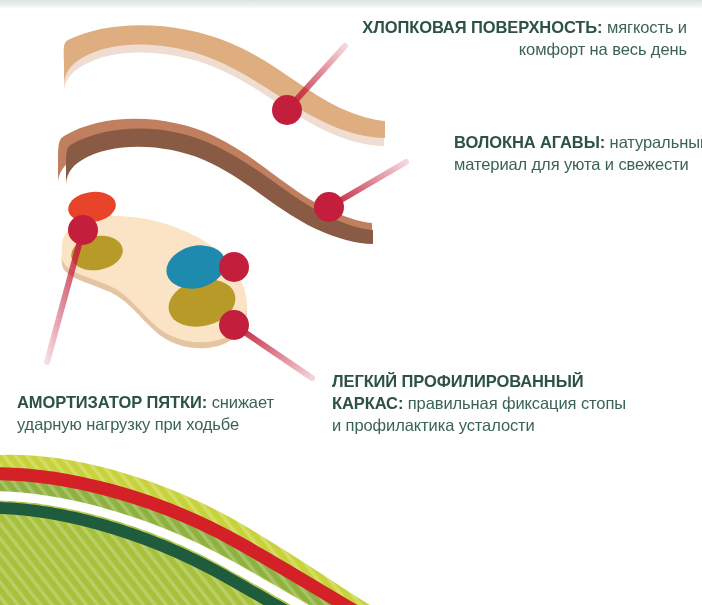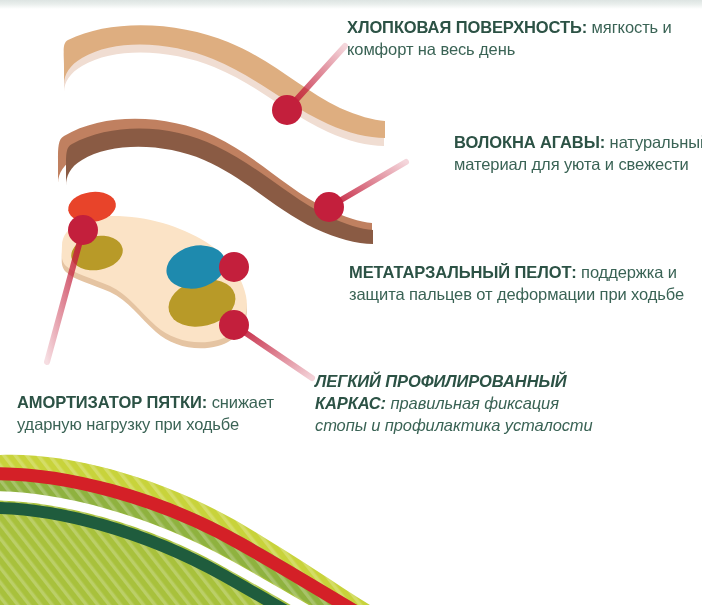--- a/index.html
+++ b/index.html
@@ -34,25 +34,25 @@
   }
   .callout .hd {
     font-weight: bold;
     color: #2c5245;
     text-transform: uppercase;
   }
   .callout .bd {
     font-weight: normal;
     color: #3a6355;
   }
-  #callout-cotton   { left: 347px; top: 17px;  width: 340px; }
+  #callout-cotton   { left: 347px; top: 17px;  width: 340px; text-align: right; }
   #callout-agave    { left: 406px; top: 132px; width: 290px; margin-left: 48px; }
   #callout-metatars { left: 349px; top: 262px; width: 350px; }
   #callout-heel     { left: 17px;  top: 392px; width: 290px; }
-  #callout-frame    { left: 315px; top: 371px; width: 300px; font-style: italic; }
+  #callout-frame    { left: 332px; top: 371px; width: 300px; }
   .topbar {
     position: absolute;
     left: 0; top: 0;
     width: 702px; height: 9px;
     background: linear-gradient(to bottom, #dde4e2 0%, #e9eeec 45%, #ffffff 100%);
   }
 </style>
 </head>
 <body>
 
@@ -149,23 +149,20 @@
   <div class="topbar"></div>
 
   <div class="callout" id="callout-cotton">
     <span class="hd">ХЛОПКОВАЯ ПОВЕРХНОСТЬ:</span><span class="bd"> мягкость и комфорт на весь день</span>
   </div>
 
   <div class="callout" id="callout-agave">
     <span class="hd">ВОЛОКНА АГАВЫ:</span><span class="bd"> натуральный материал для уюта и свежести</span>
   </div>
 
-  <div class="callout" id="callout-metatars">
-    <span class="hd">МЕТАТАРЗАЛЬНЫЙ ПЕЛОТ:</span><span class="bd"> поддержка и защита пальцев от деформации при ходьбе</span>
-  </div>
 
   <div class="callout" id="callout-heel">
     <span class="hd">АМОРТИЗАТОР ПЯТКИ:</span><span class="bd"> снижает ударную нагрузку при ходьбе</span>
   </div>
 
   <div class="callout" id="callout-frame">
     <span class="hd">ЛЕГКИЙ ПРОФИЛИРОВАННЫЙ КАРКАС:</span><span class="bd"> правильная фиксация стопы и профилактика усталости</span>
   </div>
 
 </div>

